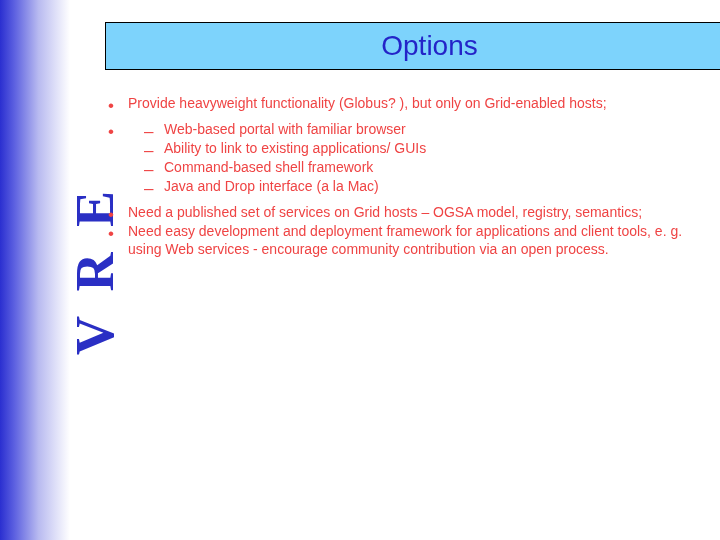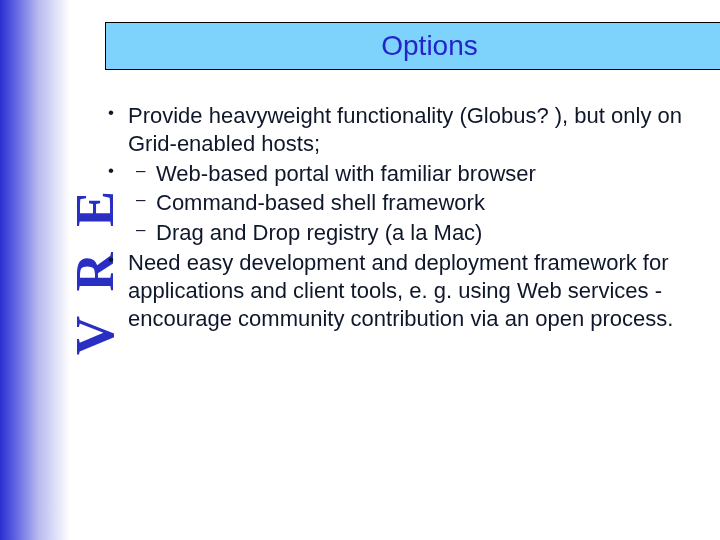--- a/index.html
+++ b/index.html
@@ -55,24 +55,24 @@
     padding-left: 31px;
   }
   .title-box .title {
     color: #2424c8;
     font-size: 28px;
     font-family: "Comic Sans MS", "Comic Sans", cursive, sans-serif;
   }
   .content {
     position: absolute;
     left: 100px;
-    top: 102px;
+    top: 95px;
     width: 595px;
-    color: #0f172a;
-    font-size: 22px;
+    color: #ef4444;
+    font-size: 14px;
     line-height: 1.28;
   }
   ul.top {
     margin: 0;
     padding: 0;
     list-style: none;
   }
   ul.top > li {
     position: relative;
     padding-left: 28px;
@@ -80,21 +80,21 @@
   }
   ul.top > li::before {
     content: "•";
     position: absolute;
     left: 8px;
     top: 0;
     font-size: 17px;
     line-height: 1.28;
   }
   ul.sub {
-    margin: 0;
+    margin: 8px;
     padding: 0;
     list-style: none;
   }
   ul.sub > li {
     position: relative;
     padding-left: 28px;
     margin-bottom: 1px;
   }
   ul.sub > li::before {
     content: "–";
@@ -115,20 +115,22 @@
   <div class="title-box">
     <span class="title">Options</span>
   </div>
 
   <div class="content">
     <ul class="top">
       <li>Provide heavyweight functionality (Globus? ), but only on Grid-enabled hosts;</li>
       <li>
         <ul class="sub">
           <li>Web-based portal with familiar browser</li>
+          <li>Ability to link to existing applications/ GUIs</li>
           <li>Command-based shell framework</li>
-          <li>Drag and Drop registry (a la Mac)</li>
+          <li>Java and Drop interface (a la Mac)</li>
         </ul>
       </li>
+      <li>Need a published set of services on Grid hosts – OGSA model, registry, semantics;</li>
       <li>Need easy development and deployment framework for applications and client tools, e. g. using Web services - encourage community contribution via an open process.</li>
     </ul>
   </div>
 </div>
 
 </body></html>

